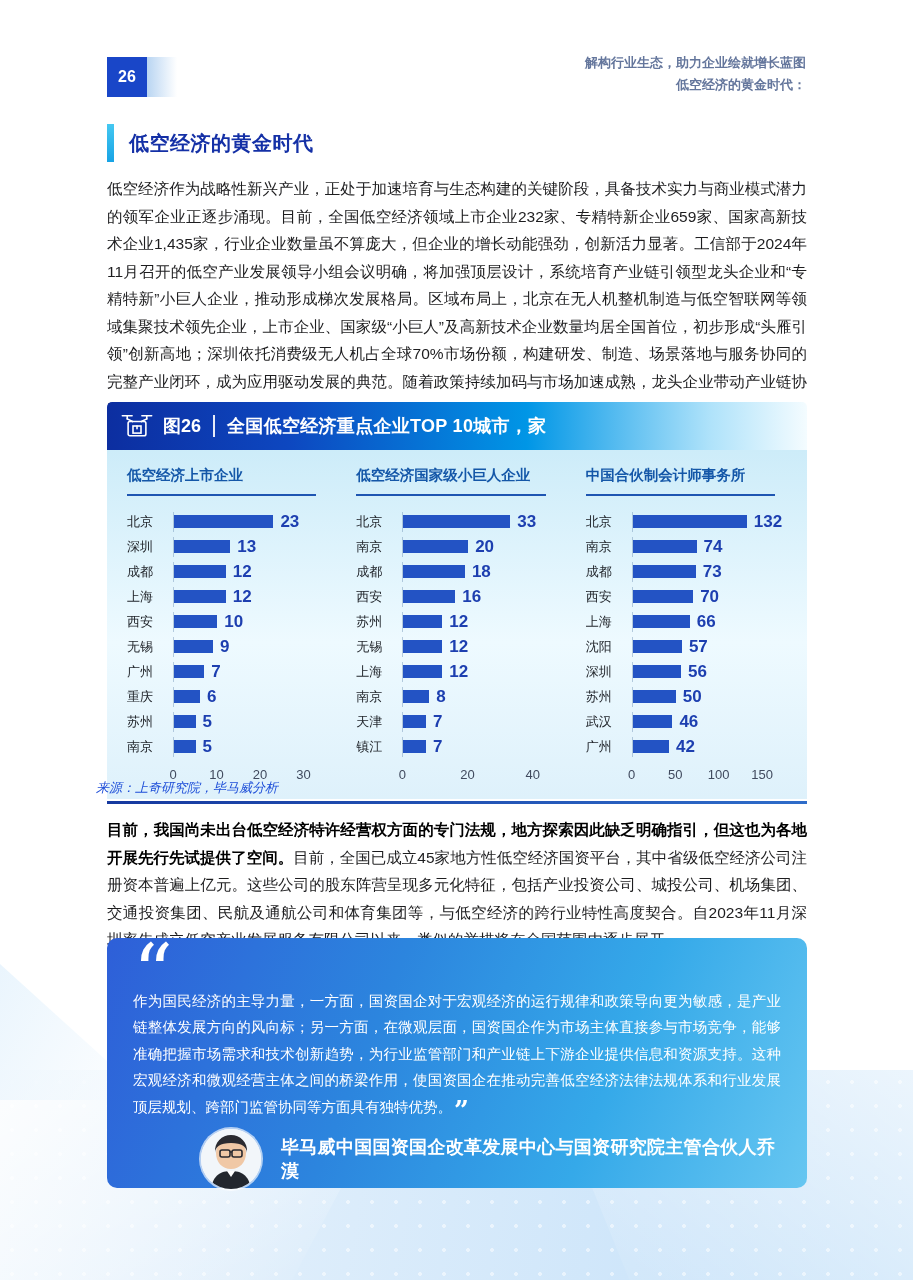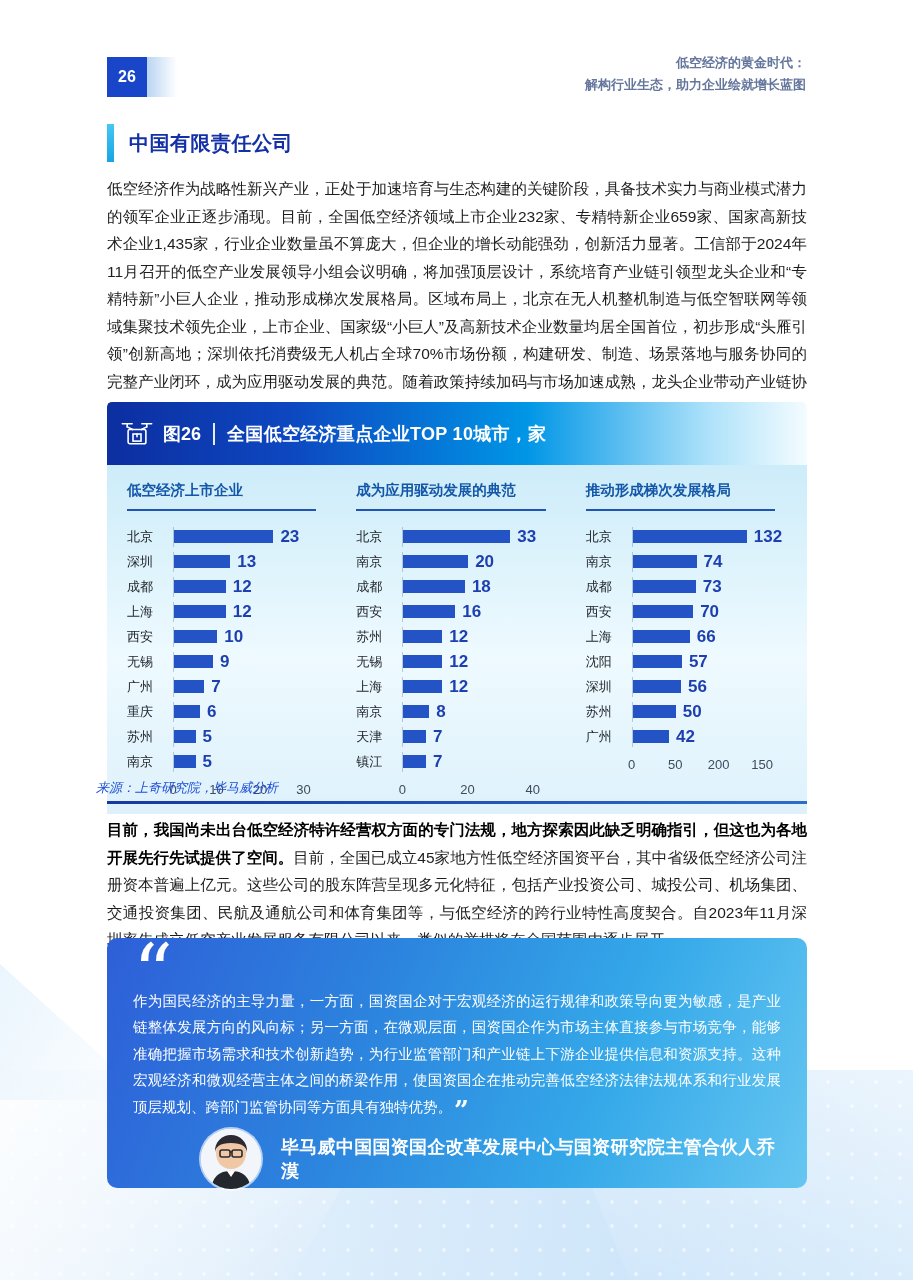--- a/index.html
+++ b/index.html
@@ -55,21 +55,21 @@
 
   
   .para { position:absolute; left:107px; width:700px; font-size:15.5px; line-height:1.78; color:#1d1d1f; text-align:justify; }
   .para1 { top:175px; }
   .para2 { top:816px; }
   .para2 b { color:#000; }
 
   
   .figure { position:absolute; left:107px; top:402px; width:700px; border-radius:5px 5px 0 0; overflow:hidden; }
   .fig-titlebar {
-    height:63px; display:flex; align-items:center; padding:0 14px;
+    height:48px; display:flex; align-items:center; padding:0 14px;
     background:linear-gradient(90deg,#0c2ea0 0%,#0d47c0 26%,#0096e6 60%,#aee2fa 86%,#f4fcff 100%);
   }
   .fig-icon { width:32px; height:28px; flex-shrink:0; }
   .fig-label { color:#fff; font-size:18px; font-weight:bold; margin-left:10px; }
   .fig-divider { width:2px; height:22px; background:rgba(255,255,255,.9); margin:0 12px; }
   .fig-title { color:#fff; font-size:18px; font-weight:bold; letter-spacing:.3px; }
   .fig-body {
     background:linear-gradient(180deg,#cdecf9 0%,#eefaff 55%,#def1fb 100%);
     padding:16px 20px 12px; display:flex; gap:28px;
   }
@@ -118,27 +118,27 @@
     <div class="band1"></div>
     <div class="band2"></div>
   </div>
   <div class="side-wedge"></div>
 
   <div class="page-num-wrap">
     <div class="page-num">26</div>
     <div class="page-num-trail"></div>
   </div>
   <div class="header-right">
+    <div>解构行业生态，助力企业绘就增长蓝图</div>
     <div>低空经济的黄金时代：</div>
-    <div>解构行业生态，助力企业绘就增长蓝图</div>
   </div>
 
   <div class="section-head">
     <div class="section-accent"></div>
-    <div class="section-title">中国有限责任公司</div>
+    <div class="section-title">低空经济的黄金时代</div>
   </div>
 
   <p class="para para1">低空经济作为战略性新兴产业，正处于加速培育与生态构建的关键阶段，具备技术实力与商业模式潜力的领军企业正逐步涌现。目前，全国低空经济领域上市企业232家、专精特新企业659家、国家高新技术企业1,435家，行业企业数量虽不算庞大，但企业的增长动能强劲，创新活力显著。工信部于2024年11月召开的低空产业发展领导小组会议明确，将加强顶层设计，系统培育产业链引领型龙头企业和“专精特新”小巨人企业，推动形成梯次发展格局。区域布局上，北京在无人机整机制造与低空智联网等领域集聚技术领先企业，上市企业、国家级“小巨人”及高新技术企业数量均居全国首位，初步形成“头雁引领”创新高地；深圳依托消费级无人机占全球70%市场份额，构建研发、制造、场景落地与服务协同的完整产业闭环，成为应用驱动发展的典范。随着政策持续加码与市场加速成熟，龙头企业带动产业链协同发展的格局正加速形成。</p>
 
   <div class="figure">
     <div class="fig-titlebar">
       <svg class="fig-icon" viewBox="0 0 36 30" fill="none" stroke="#ffffff" stroke-width="1.8" stroke-linecap="round">
         <line x1="1.5" y1="3.5" x2="12.5" y2="3.5"></line>
           <line x1="7" y1="3.5" x2="7" y2="7"></line>
         <line x1="23.5" y1="3.5" x2="34.5" y2="3.5"></line>
@@ -229,21 +229,21 @@
             </div>
           </div>
         <div class="ticks">
             <span class="tick" style="left: 0%;">0</span>
             <span class="tick" style="left: 28%;">10</span>
             <span class="tick" style="left: 56%;">20</span>
             <span class="tick" style="left: 84%;">30</span>
           </div>
       </div>
       <div class="chart">
-        <div class="chart-head">成为应用驱动发展的典范</div>
+        <div class="chart-head">低空经济国家级小巨人企业</div>
         <div>
             <div class="crow">
               <span class="cat">北京</span>
               <div class="barzone">
                 <div class="bar" style="width: 69.3%; background: rgb(35, 83, 196);"></div>
                 <span class="val" style="color: rgb(29, 63, 176);">33</span>
               </div>
             </div>
             <div class="crow">
               <span class="cat">南京</span>
@@ -309,21 +309,21 @@
               </div>
             </div>
           </div>
         <div class="ticks">
             <span class="tick" style="left: 0%;">0</span>
             <span class="tick" style="left: 42%;">20</span>
             <span class="tick" style="left: 84%;">40</span>
           </div>
       </div>
       <div class="chart">
-        <div class="chart-head">推动形成梯次发展格局</div>
+        <div class="chart-head">中国合伙制会计师事务所</div>
         <div>
             <div class="crow">
               <span class="cat">北京</span>
               <div class="barzone">
                 <div class="bar" style="width: 73.92%; background: rgb(35, 83, 196);"></div>
                 <span class="val" style="color: rgb(29, 63, 176);">132</span>
               </div>
             </div>
             <div class="crow">
               <span class="cat">南京</span>
@@ -365,34 +365,41 @@
               <div class="barzone">
                 <div class="bar" style="width: 31.36%; background: rgb(35, 83, 196);"></div>
                 <span class="val" style="color: rgb(29, 63, 176);">56</span>
               </div>
             </div>
             <div class="crow">
               <span class="cat">苏州</span>
               <div class="barzone">
                 <div class="bar" style="width: 28%; background: rgb(35, 83, 196);"></div>
                 <span class="val" style="color: rgb(29, 63, 176);">50</span>
+              </div>
+            </div>
+            <div class="crow">
+              <span class="cat">武汉</span>
+              <div class="barzone">
+                <div class="bar" style="width: 25.76%; background: rgb(35, 83, 196);"></div>
+                <span class="val" style="color: rgb(29, 63, 176);">46</span>
               </div>
             </div>
             <div class="crow">
               <span class="cat">广州</span>
               <div class="barzone">
                 <div class="bar" style="width: 23.52%; background: rgb(35, 83, 196);"></div>
                 <span class="val" style="color: rgb(29, 63, 176);">42</span>
               </div>
             </div>
           </div>
         <div class="ticks">
             <span class="tick" style="left: 0%;">0</span>
             <span class="tick" style="left: 28%;">50</span>
-            <span class="tick" style="left: 56%;">200</span>
+            <span class="tick" style="left: 56%;">100</span>
             <span class="tick" style="left: 84%;">150</span>
           </div>
       </div>
     </div>
   </div>
   <div class="fig-source">来源：上奇研究院，毕马威分析</div>
   <div class="fig-rule"></div>
 
   <p class="para para2"><b>目前，我国尚未出台低空经济特许经营权方面的专门法规，地方探索因此缺乏明确指引，但这也为各地开展先行先试提供了空间。</b><span>目前，全国已成立45家地方性低空经济国资平台，其中省级低空经济公司注册资本普遍上亿元。这些公司的股东阵营呈现多元化特征，包括产业投资公司、城投公司、机场集团、交通投资集团、民航及通航公司和体育集团等，与低空经济的跨行业特性高度契合。自2023年11月深圳率先成立低空产业发展服务有限公司以来，类似的举措将在全国范围内逐步展开。</span></p>
 

